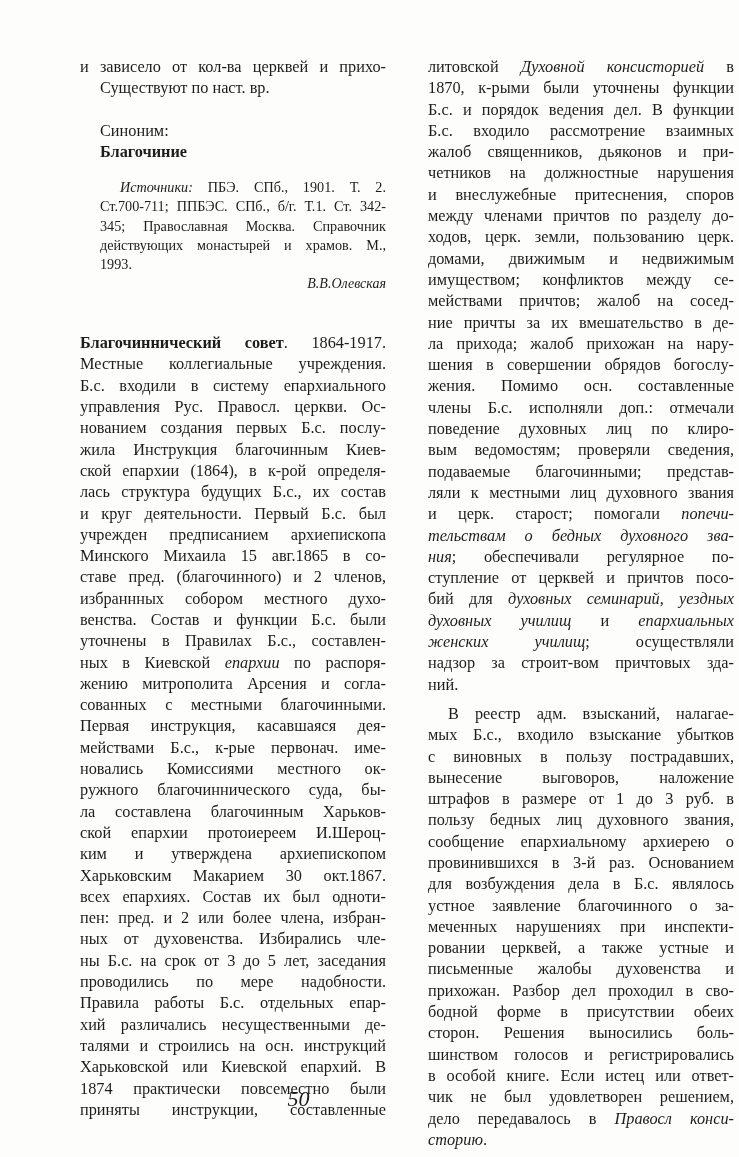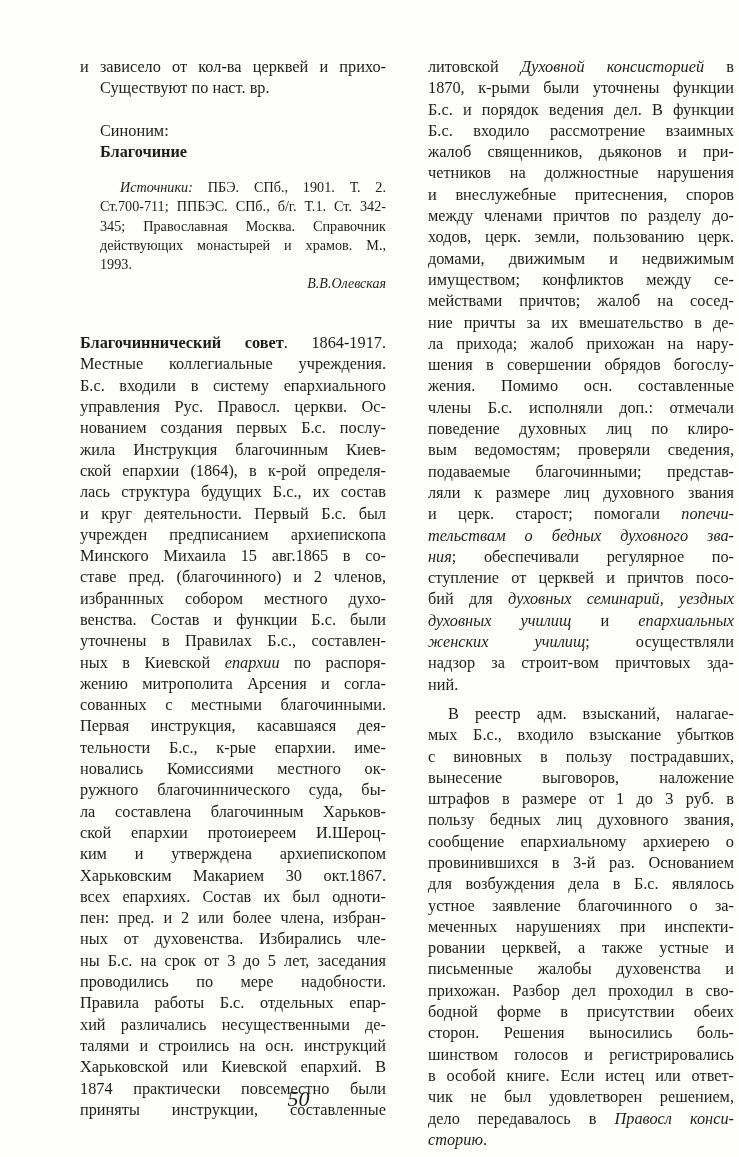--- a/index.html
+++ b/index.html
@@ -54,21 +54,21 @@
   <span class="ln">учрежден предписанием архиепископа</span>
   <span class="ln">Минского Михаила 15 авг.1865 в со-</span>
   <span class="ln">ставе пред. (благочинного) и 2 членов,</span>
   <span class="ln">избраннных собором местного духо-</span>
   <span class="ln">венства. Состав и функции Б.с. были</span>
   <span class="ln">уточнены в Правилах Б.с., составлен-</span>
   <span class="ln"><span>ных в Киевской </span><i>епархии</i><span> по распоря-</span></span>
   <span class="ln">жению митрополита Арсения и согла-</span>
   <span class="ln">сованных с местными благочинными.</span>
   <span class="ln">Первая инструкция, касавшаяся дея-</span>
-  <span class="ln">тельности Б.с., к-рые епархии. име-</span>
+  <span class="ln">мействами Б.с., к-рые первонач. име-</span>
   <span class="ln">новались Комиссиями местного ок-</span>
   <span class="ln">ружного благочиннического суда, бы-</span>
   <span class="ln">ла составлена благочинным Харьков-</span>
   <span class="ln">ской епархии протоиереем И.Шероц-</span>
   <span class="ln">ким и утверждена архиепископом</span>
   <span class="ln">Харьковским Макарием 30 окт.1867.</span>
   <span class="ln">всех епархиях. Состав их был одноти-</span>
   <span class="ln">пен: пред. и 2 или более члена, избран-</span>
   <span class="ln">ных от духовенства. Избирались чле-</span>
   <span class="ln">ны Б.с. на срок от 3 до 5 лет, заседания</span>
@@ -95,21 +95,21 @@
   <span class="ln">имуществом; конфликтов между се-</span>
   <span class="ln">мействами причтов; жалоб на сосед-</span>
   <span class="ln">ние причты за их вмешательство в де-</span>
   <span class="ln">ла прихода; жалоб прихожан на нару-</span>
   <span class="ln">шения в совершении обрядов богослу-</span>
   <span class="ln">жения. Помимо осн. составленные</span>
   <span class="ln">члены Б.с. исполняли доп.: отмечали</span>
   <span class="ln">поведение духовных лиц по клиро-</span>
   <span class="ln">вым ведомостям; проверяли сведения,</span>
   <span class="ln">подаваемые благочинными; представ-</span>
-  <span class="ln">ляли к размере лиц духовного звания</span>
+  <span class="ln">ляли к местными лиц духовного звания</span>
   <span class="ln"><span>и церк. старост; помогали </span><i>попечи-</i></span>
   <span class="ln"><i>тельствам о бедных духовного зва-</i></span>
   <span class="ln"><i>ния</i><span>; обеспечивали регулярное по-</span></span>
   <span class="ln">ступление от церквей и причтов посо-</span>
   <span class="ln"><span>бий для </span><i>духовных семинарий, уездных</i></span>
   <span class="ln"><i>духовных училищ</i><span> и </span><i>епархиальных</i></span>
   <span class="ln"><i>женских училищ</i><span>; осуществляли</span></span>
   <span class="ln">надзор за строит-вом причтовых зда-</span>
   <span class="ln last">ний.</span>
   <div style="height:8px"></div>

